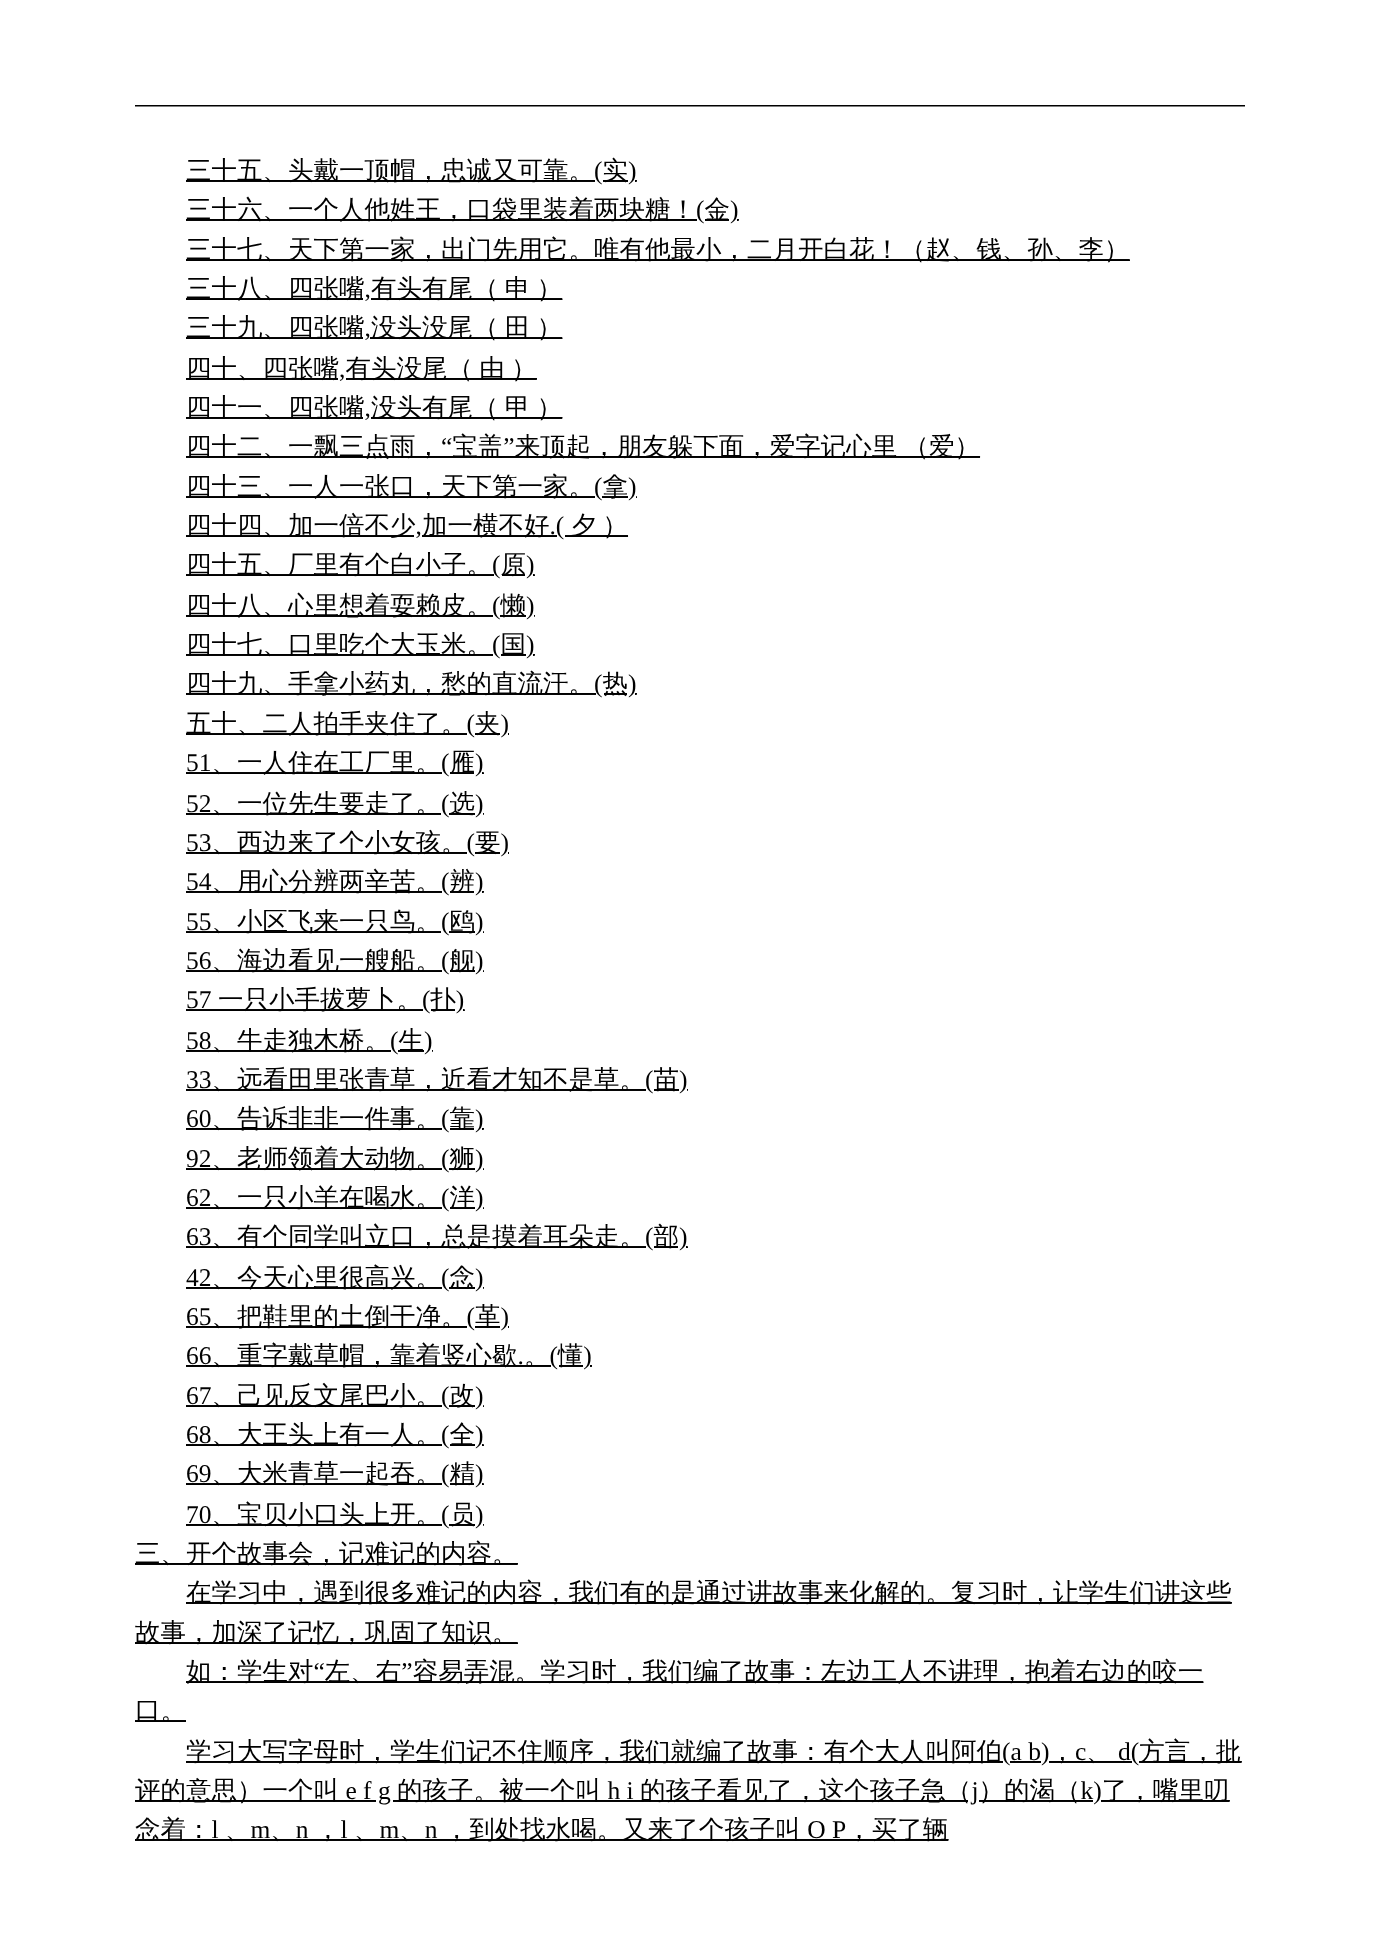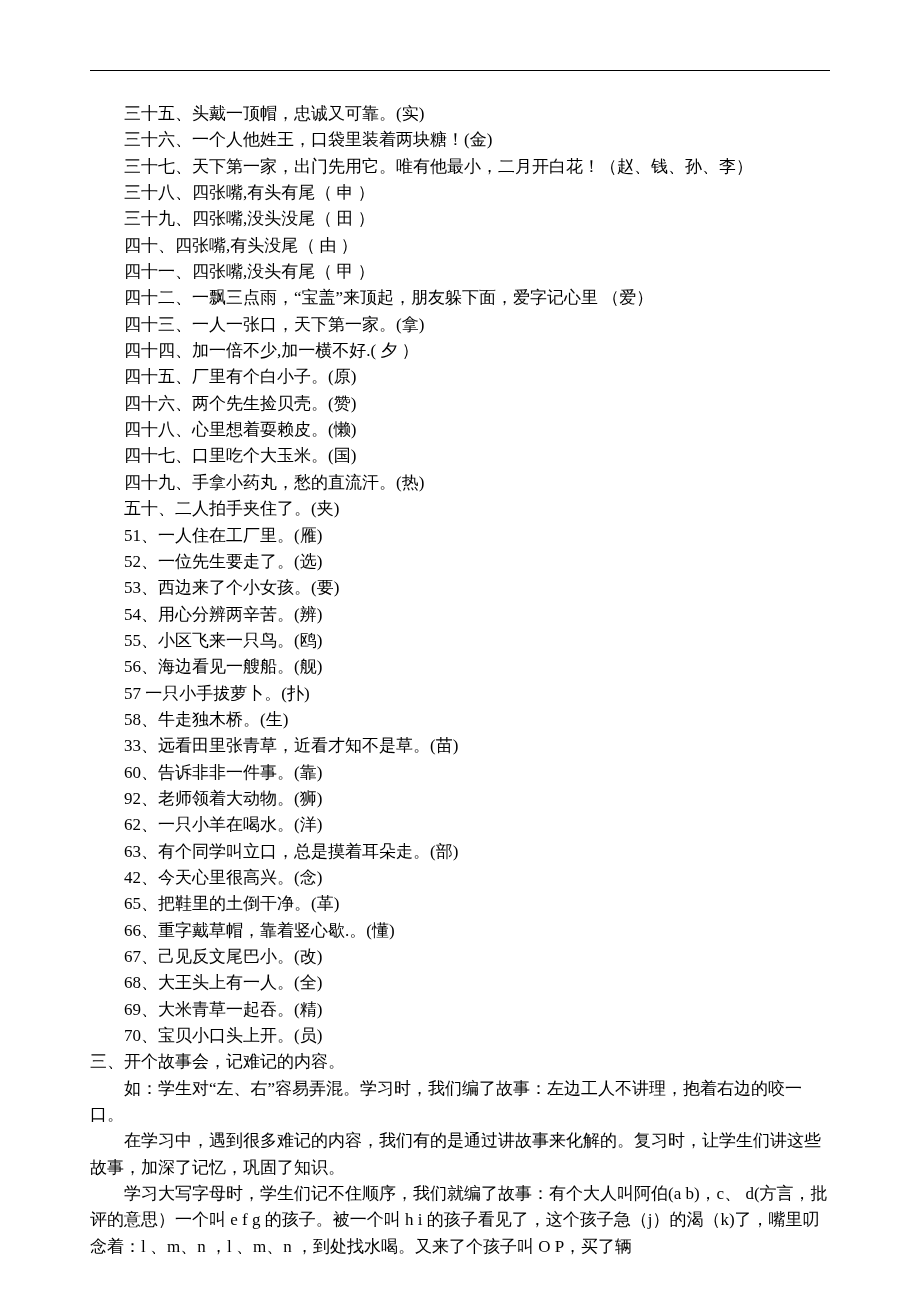--- a/index.html
+++ b/index.html
@@ -1,15 +1,15 @@
 <!DOCTYPE html>
 <html><head>
 <meta charset="utf-8">
 <style>
-  * { margin: 0; padding: 0; box-sizing: border-box; }
+  * { margin: 0; padding: 0; box-sizing: border-box; text-decoration: underline; }
   body {
     width: 920px;
     height: 1302px;
     background: #ffffff;
     font-family: "SimSun", "宋体", serif;
     font-size: 17px;
     color: #000000;
     line-height: 1.55;
     position: relative;
   }
@@ -41,21 +41,20 @@
       <p class="indent">三十六、一个人他姓王，口袋里装着两块糖！(金)</p>
       <p class="indent">三十七、天下第一家，出门先用它。唯有他最小，二月开白花！（赵、钱、孙、李）</p>
       <p class="indent">三十八、四张嘴,有头有尾（ 申 ）</p>
       <p class="indent">三十九、四张嘴,没头没尾（ 田 ）</p>
       <p class="indent">四十、四张嘴,有头没尾（ 由 ）</p>
       <p class="indent">四十一、四张嘴,没头有尾（ 甲 ）</p>
       <p class="indent">四十二、一飘三点雨，“宝盖”来顶起，朋友躲下面，爱字记心里  （爱）</p>
       <p class="indent">四十三、一人一张口，天下第一家。(拿)</p>
       <p class="indent">四十四、加一倍不少,加一横不好.( 夕 ）</p>
       <p class="indent">四十五、厂里有个白小子。(原)</p>
-      <p class="indent">四十六、两个先生捡贝壳。(赞)</p>
       <p class="indent">四十八、心里想着耍赖皮。(懒)</p>
       <p class="indent">四十七、口里吃个大玉米。(国)</p>
       <p class="indent">四十九、手拿小药丸，愁的直流汗。(热)</p>
       <p class="indent">五十、二人拍手夹住了。(夹)</p>
       <p class="indent">51、一人住在工厂里。(雁)</p>
       <p class="indent">52、一位先生要走了。(选)</p>
       <p class="indent">53、西边来了个小女孩。(要)</p>
       <p class="indent">54、用心分辨两辛苦。(辨)</p>
       <p class="indent">55、小区飞来一只鸟。(鸥)</p>
       <p class="indent">56、海边看见一艘船。(舰)</p>
@@ -67,17 +66,17 @@
       <p class="indent">62、一只小羊在喝水。(洋)</p>
       <p class="indent">63、有个同学叫立口，总是摸着耳朵走。(部)</p>
       <p class="indent">42、今天心里很高兴。(念)</p>
       <p class="indent">65、把鞋里的土倒干净。(革)</p>
       <p class="indent">66、重字戴草帽，靠着竖心歇.。(懂)</p>
       <p class="indent">67、己见反文尾巴小。(改)</p>
       <p class="indent">68、大王头上有一人。(全)</p>
       <p class="indent">69、大米青草一起吞。(精)</p>
       <p class="indent">70、宝贝小口头上开。(员)</p>
       <p class="section-head">三、开个故事会，记难记的内容。</p>
+      <p class="indent">在学习中，遇到很多难记的内容，我们有的是通过讲故事来化解的。复习时，让学生们讲这些故事，加深了记忆，巩固了知识。</p>
       <p class="indent">如：学生对“左、右”容易弄混。学习时，我们编了故事：左边工人不讲理，抱着右边的咬一口。</p>
-      <p class="indent">在学习中，遇到很多难记的内容，我们有的是通过讲故事来化解的。复习时，让学生们讲这些故事，加深了记忆，巩固了知识。</p>
       <p class="indent">学习大写字母时，学生们记不住顺序，我们就编了故事：有个大人叫阿伯(a b)，c、 d(方言，批评的意思）一个叫 e f g 的孩子。被一个叫 h i 的孩子看见了，这个孩子急（j）的渴（k)了，嘴里叨念着：l 、m、n ，l 、m、n ，到处找水喝。又来了个孩子叫 O P，买了辆</p>
     </div>
 </div>
 
 </body></html>

